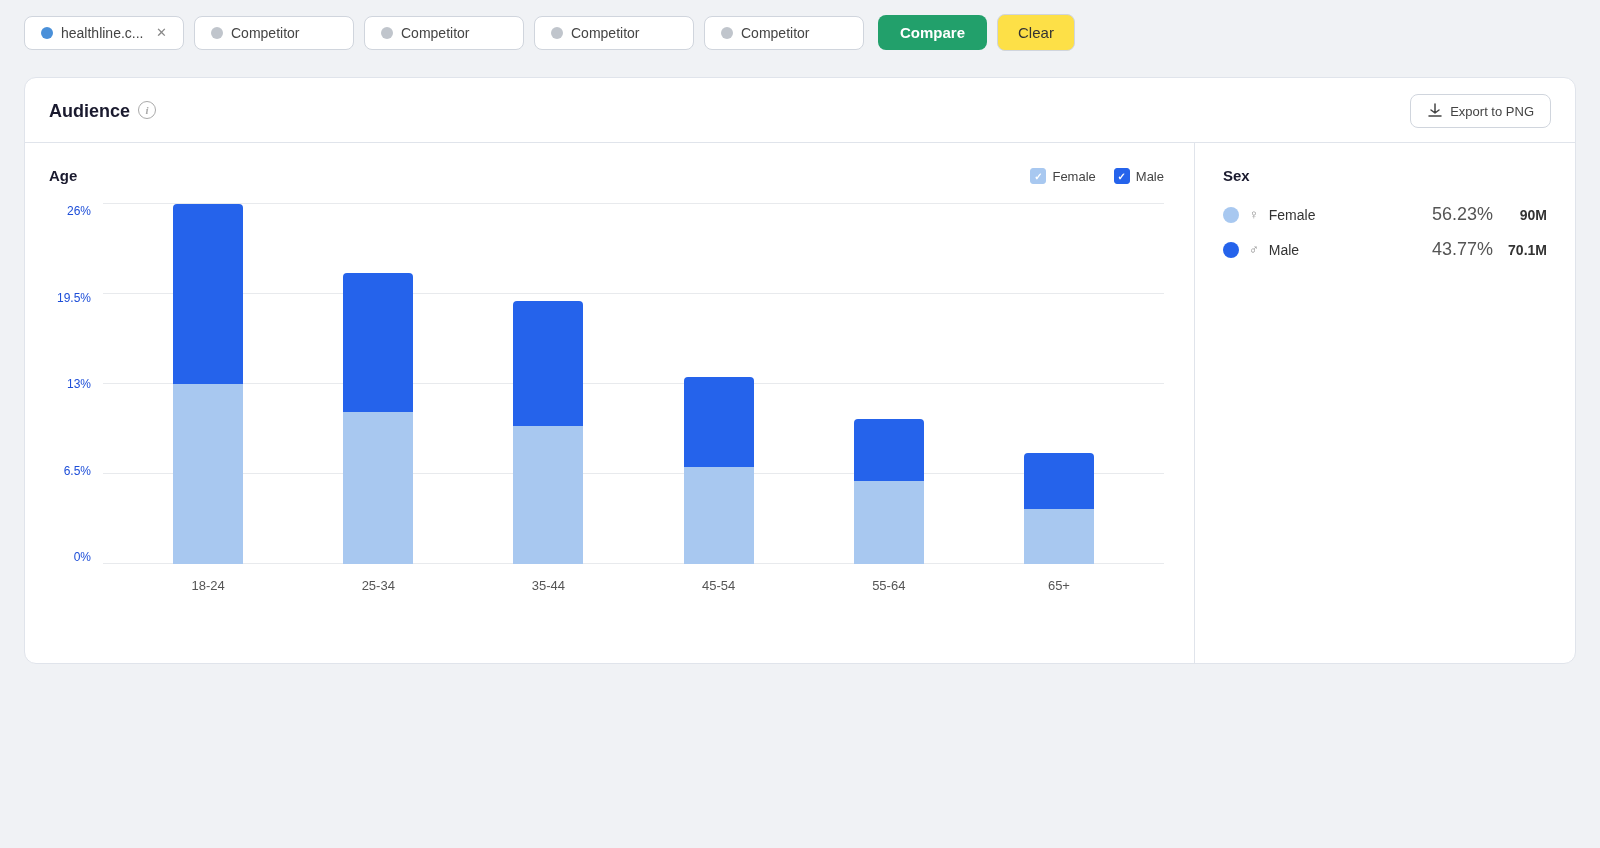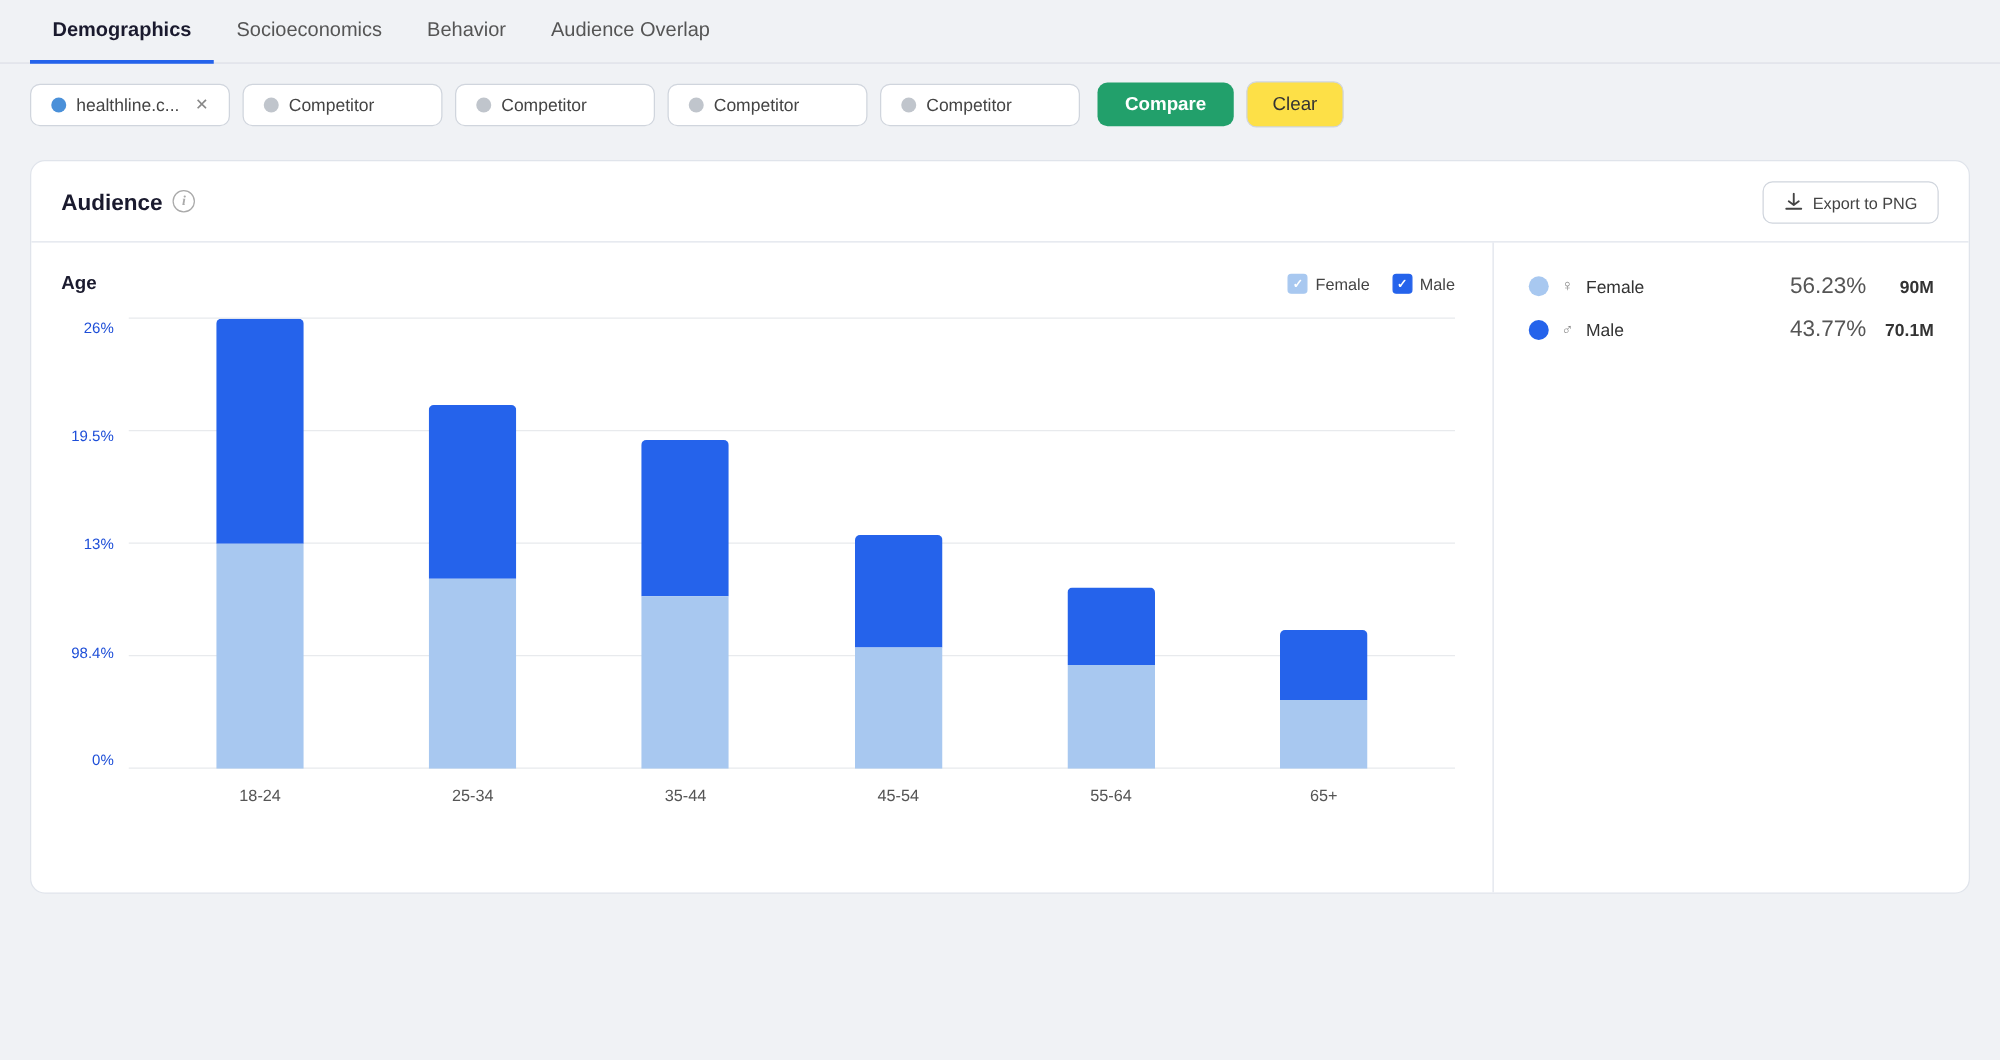--- a/index.html
+++ b/index.html
@@ -385,26 +385,20 @@
       font-weight: 600;
       width: 45px;
       text-align: right;
     }
   </style>
 </head>
 <body>
 
 <div class="page-wrapper">
 
-  <nav class="tab-bar">
-    <div class="tab-item active">Demographics</div>
-    <div class="tab-item">Socioeconomics</div>
-    <div class="tab-item">Behavior</div>
-    <div class="tab-item">Audience Overlap</div>
-  </nav>
 
   <div class="competitor-row">
 
     <div class="competitor-chip">
       <span class="dot"></span>
       <span class="chip-text">healthline.c...</span>
       <span class="close-x">✕</span>
     </div>
     <div class="competitor-chip">
       <span class="dot gray"></span>
@@ -454,21 +448,21 @@
               <span class="legend-checkbox male"></span>
               <span>Male</span>
             </div>
           </div>
         </div>
 
         <div class="bar-chart-wrap">
 
           <div class="y-axis-labels">
             <div class="y-label">0%</div>
-            <div class="y-label">98.4%</div>
+            <div class="y-label">6.5%</div>
             <div class="y-label">13%</div>
             <div class="y-label">19.5%</div>
             <div class="y-label">26%</div>
           </div>
 
           <div class="chart-area">
             <div class="grid-lines">
               <div class="grid-line" style="bottom: 0%;"></div>
               <div class="grid-line" style="bottom: 25%;"></div>
               <div class="grid-line" style="bottom: 50%;"></div>
@@ -527,20 +521,21 @@
             <span class="x-label">25-34</span>
             <span class="x-label">35-44</span>
             <span class="x-label">45-54</span>
             <span class="x-label">55-64</span>
             <span class="x-label">65+</span>
           </div>
         </div>
       </div>
 
       <div class="sex-section">
+        <div class="sex-title">Sex</div>
 
         <div class="sex-legend">
           <div class="sex-legend-item">
             <span class="sex-dot female"></span>
             <span class="sex-icon">♀</span>
             <span class="sex-name">Female</span>
             <span class="sex-pct">56.23%</span>
             <span class="sex-count">90M</span>
           </div>
           <div class="sex-legend-item">

